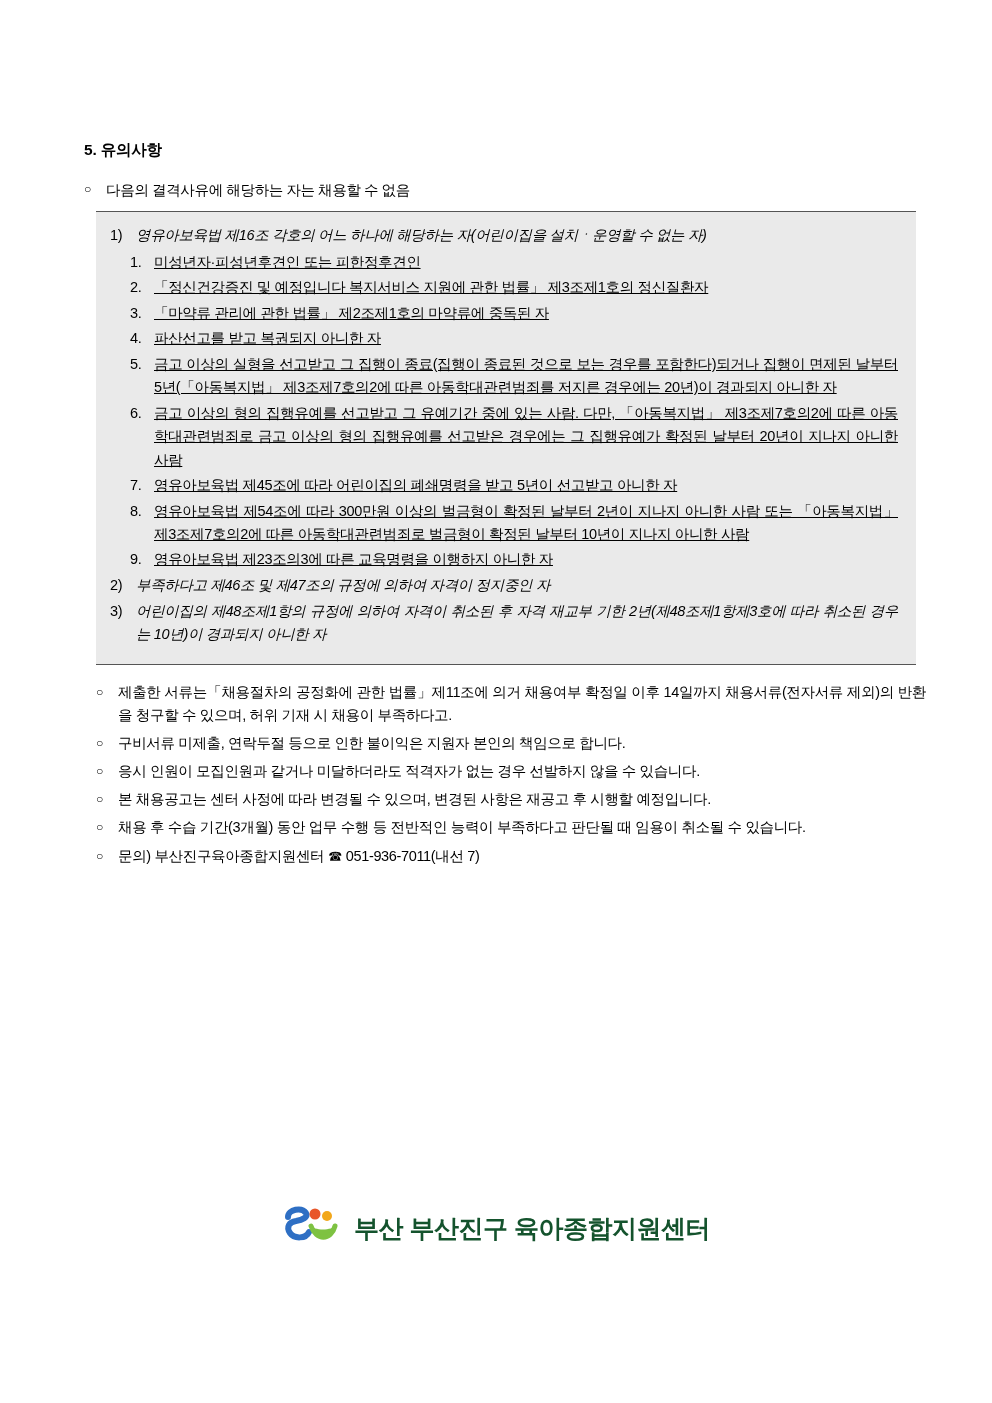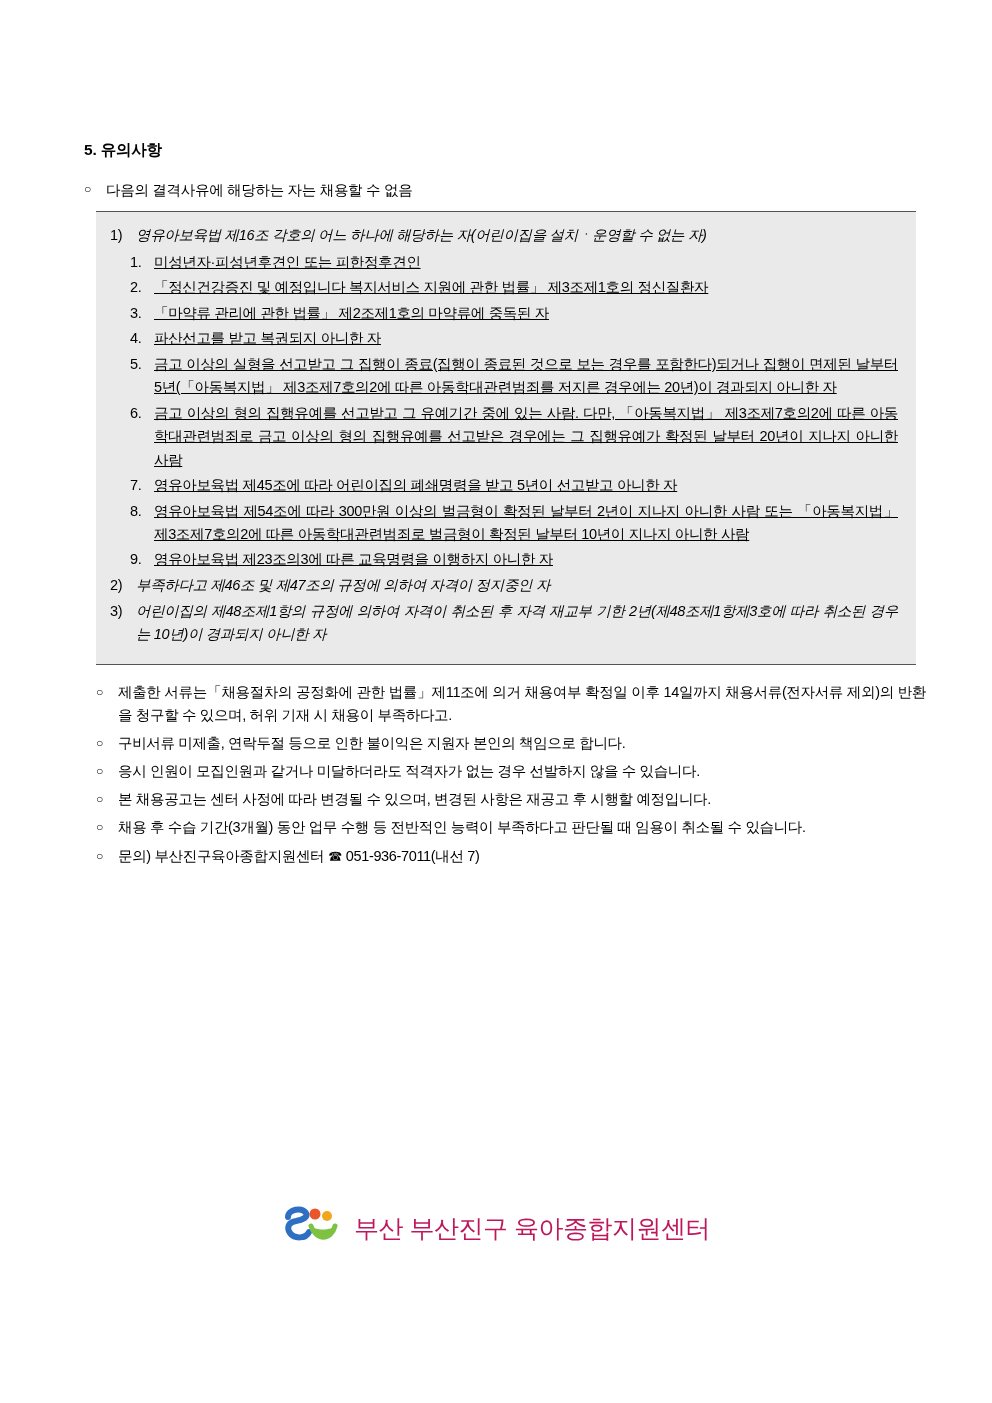--- a/index.html
+++ b/index.html
@@ -44,20 +44,21 @@
   .bullet-mark {
     width: 22px;
     flex: 0 0 22px;
     font-size: 12px;
     line-height: 1.55;
     padding-top: 1px;
   }
   .bullet-text {
     flex: 1;
     line-height: 1.55;
+    font-family: Liberation Serif, serif;
   }
 
   
   .gray-box {
     border-top: 1.5px solid #555555;
     border-bottom: 1.5px solid #555555;
     background: #eaeaea;
     padding: 12px 18px 14px 14px;
     margin: 4px 0 14px 12px;
     width: 820px;
@@ -136,22 +137,22 @@
     align-items: center;
   }
   .logo-mark {
     width: 62px;
     height: 46px;
     margin-right: 10px;
     position: relative;
   }
   .logo-text {
     font-size: 25px;
-    font-weight: normal;
-    color: #be185d;
+    font-weight: bold;
+    color: #14532d;
     letter-spacing: -0.5px;
     text-align: center;
   }
 </style>
 </head>
 <body>
 
 <div class="page">
 
   <div class="content">

